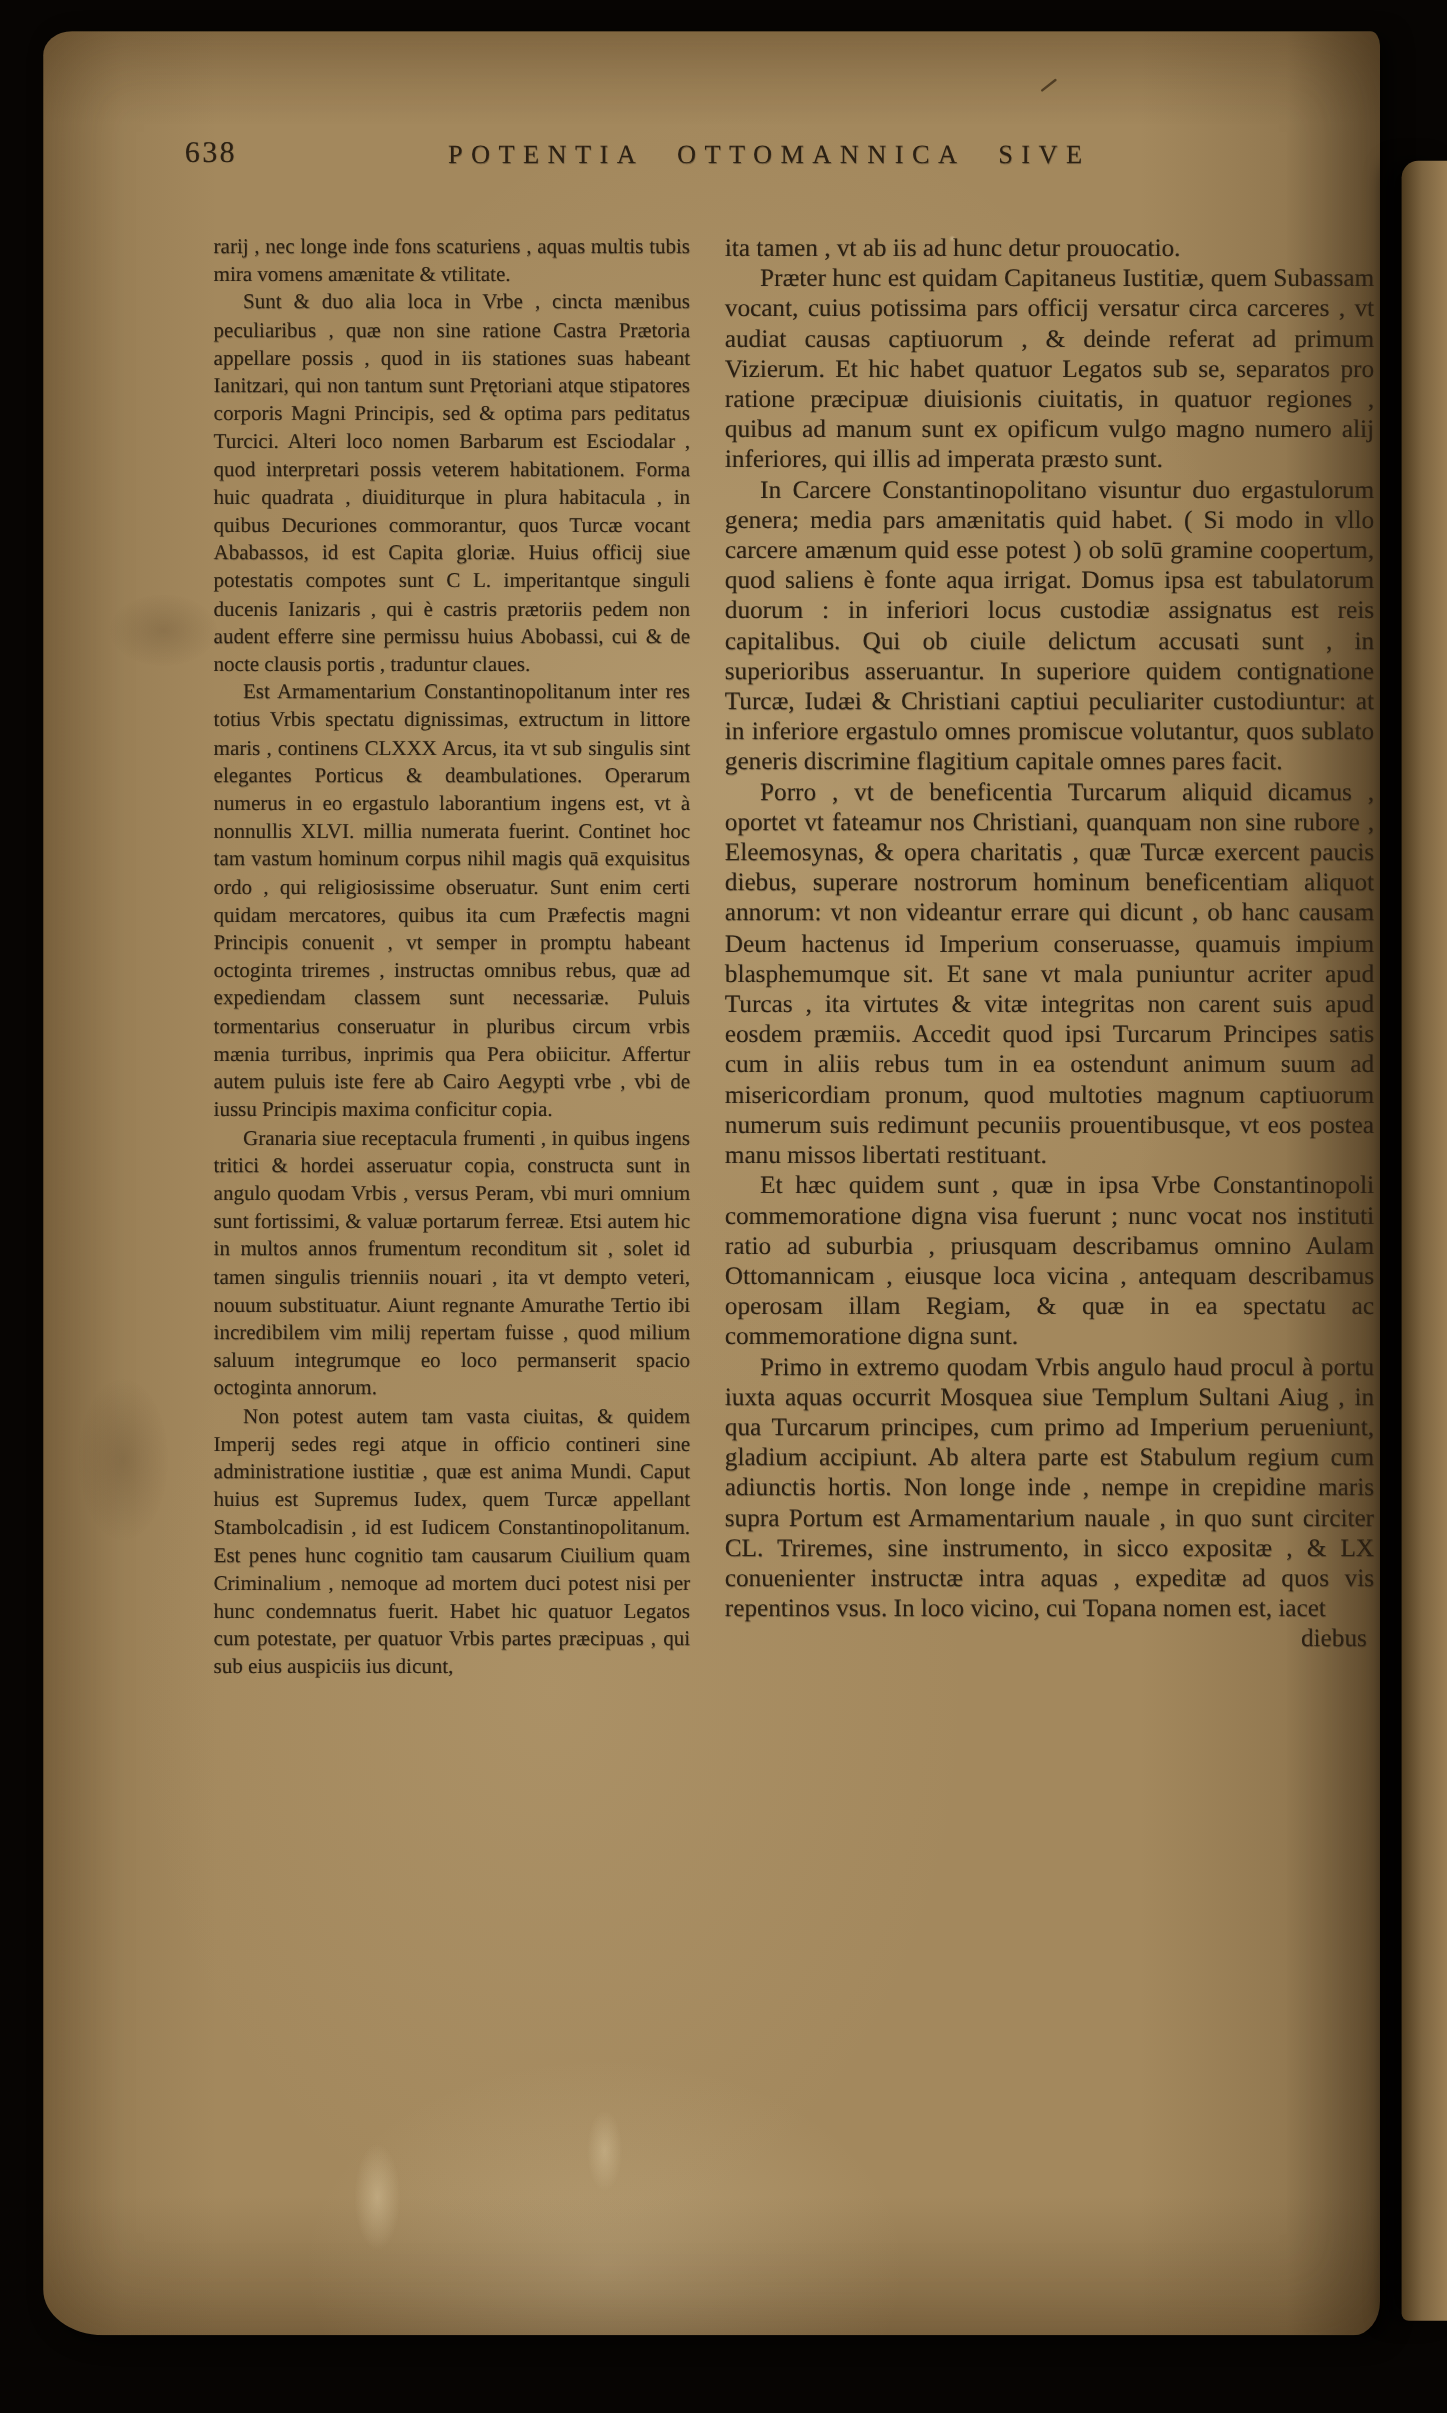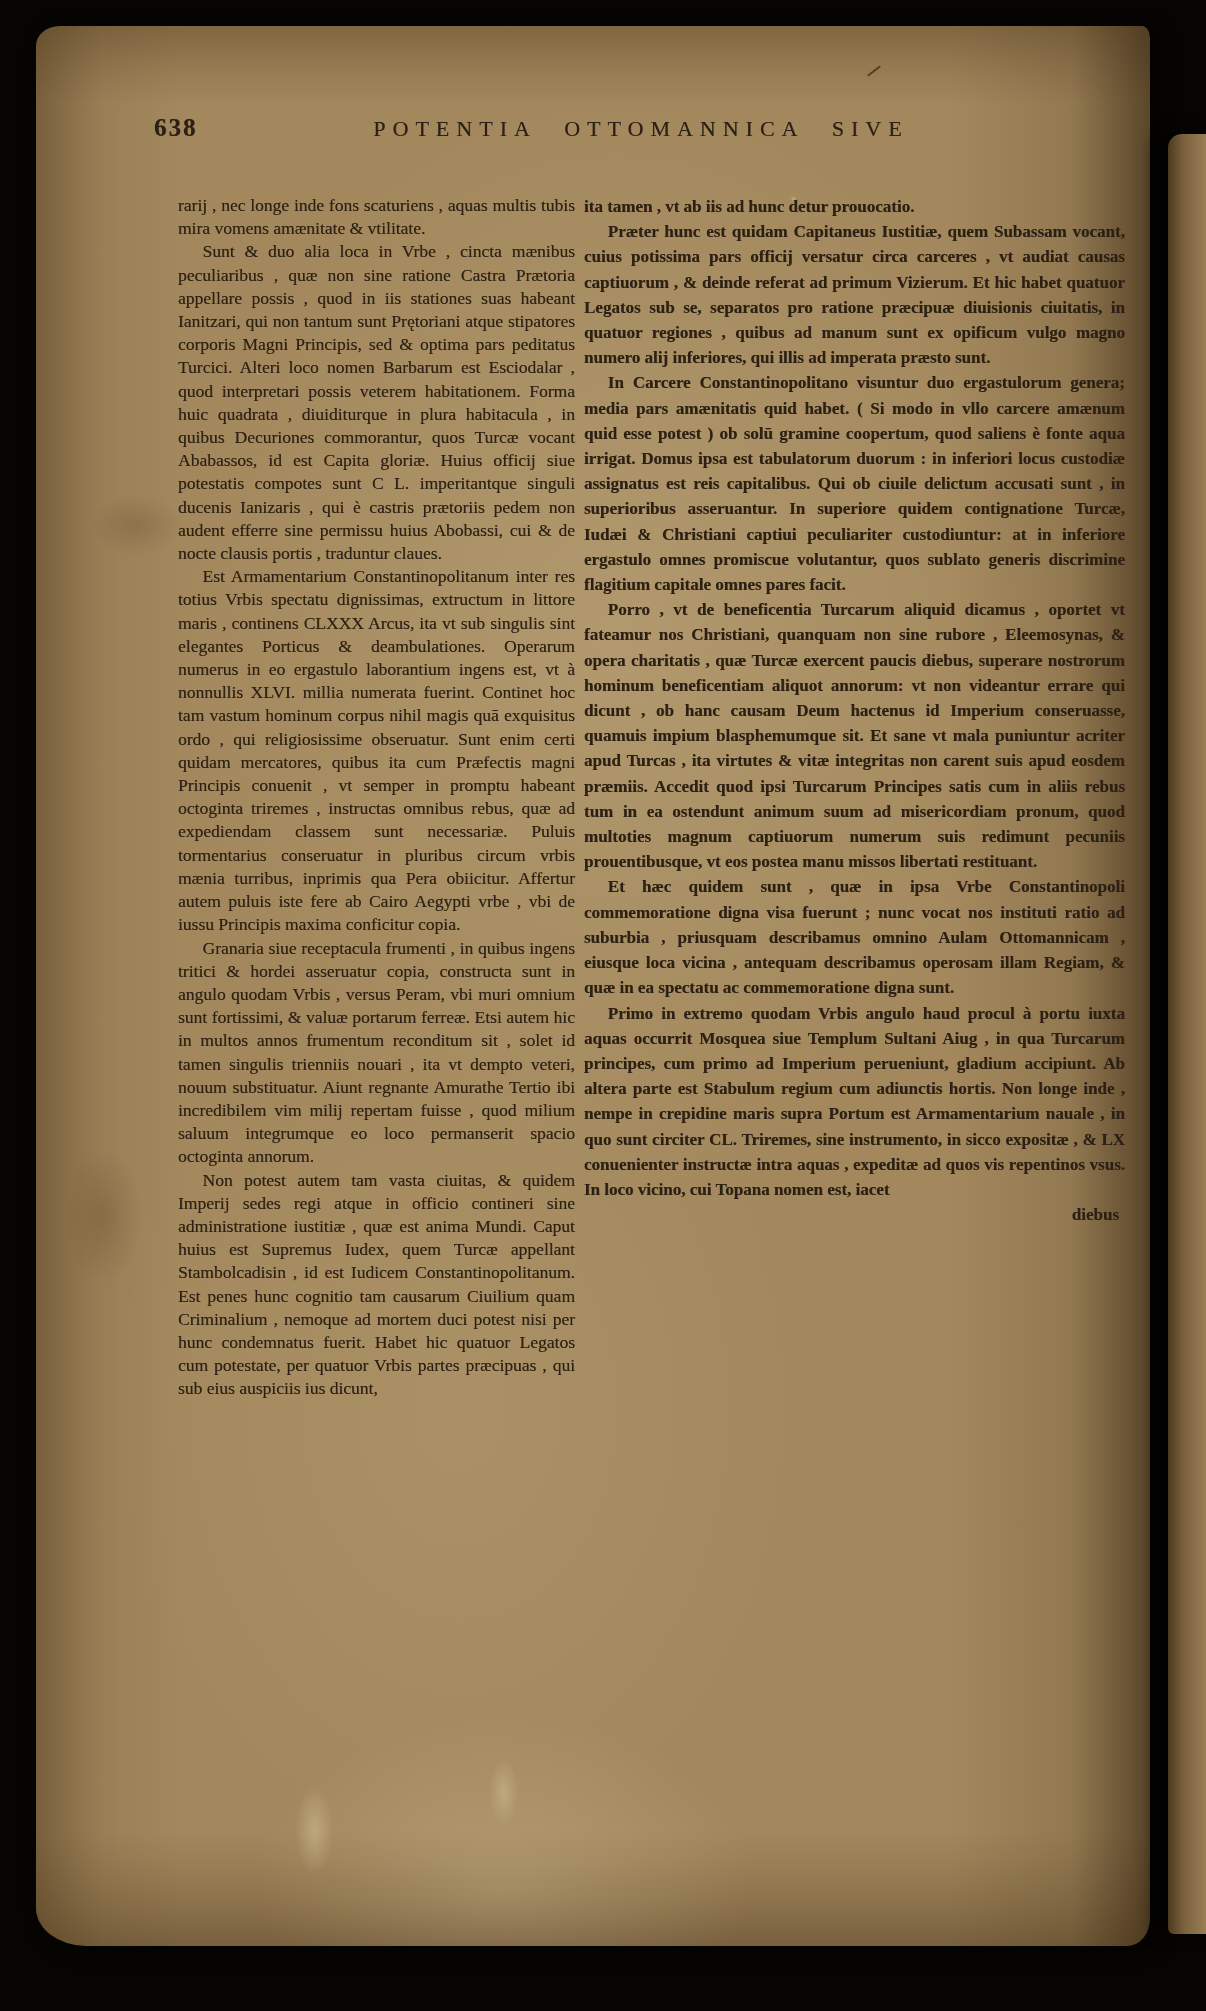--- a/index.html
+++ b/index.html
@@ -58,35 +58,35 @@
     background: rgba(58,42,22,0.75);
     transform: rotate(-38deg);
     border-radius: 2px;
   }
 
   
   .ink { color: #2b2013; text-shadow: 0.4px 0.4px 0.6px rgba(43,32,19,0.45); }
 
   .pagenum {
     position: absolute; left: 118px; top: 88px;
-    font-size: 25px; font-weight: bold; letter-spacing: 2px;
+    font-size: 25px; font-weight: normal; letter-spacing: 2px;
   }
   .running-title {
     position: absolute; left: 280px; top: 90px; width: 650px;
     text-align: center;
     font-size: 22px; font-weight: normal;
     letter-spacing: 7px; word-spacing: 16px;
     white-space: nowrap;
   }
 
   .col { position: absolute; top: 168px; text-align: justify; margin-left: 24px; }
   .col p { margin: 0; text-indent: 1.4em; }
   .col p.no-indent { text-indent: 0; }
   .col-left  { left: 118px; width: 397px; font-size: 17.5px; line-height: 23.2px; }
-  .col-right { left: 524px; width: 541px; font-size: 17px;   line-height: 25.2px; font-weight: bold; }
+  .col-right { left: 544px; width: 541px; font-size: 21px;   line-height: 25.2px; }
 
   .catchword { text-align: right; text-indent: 0 !important; padding-right: 6px; }
 </style>
 </head>
 <body>
 
 <div class="stage">
 
   <div class="page">
 

